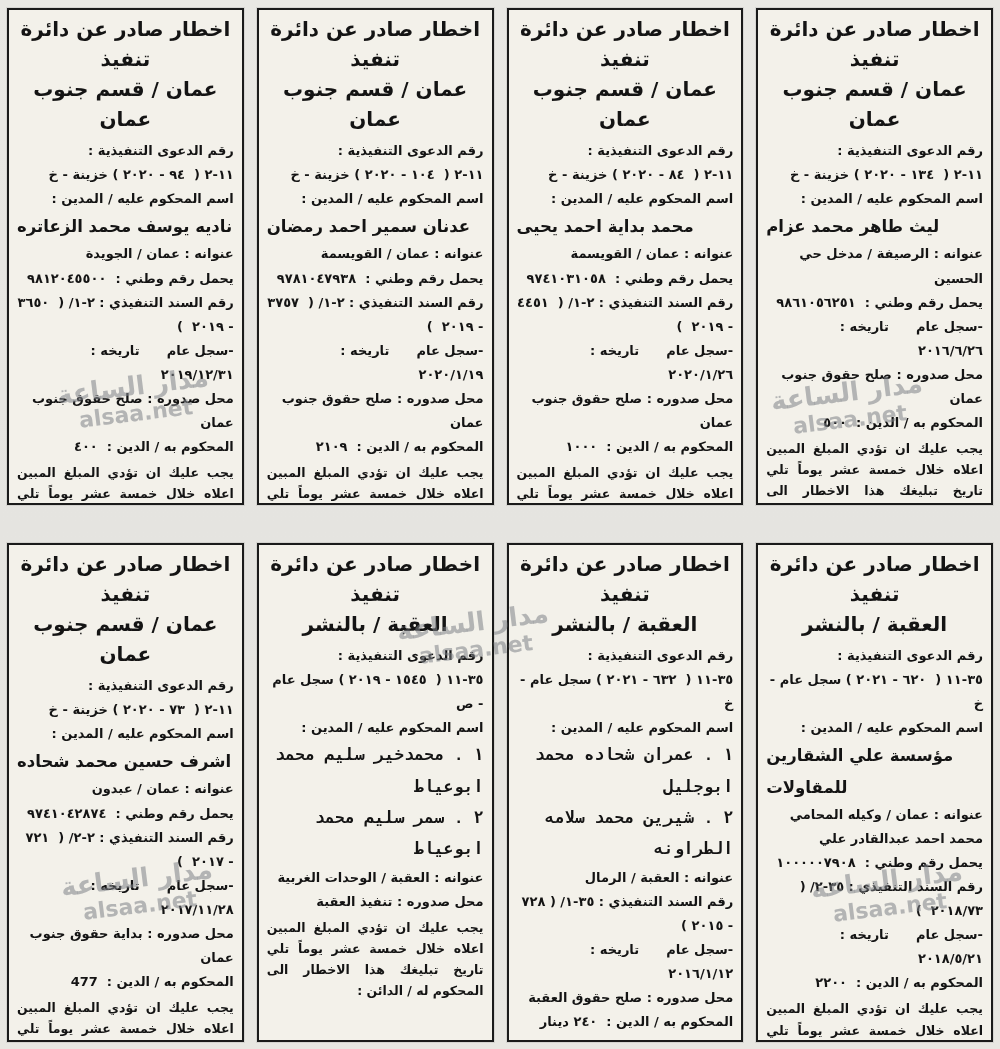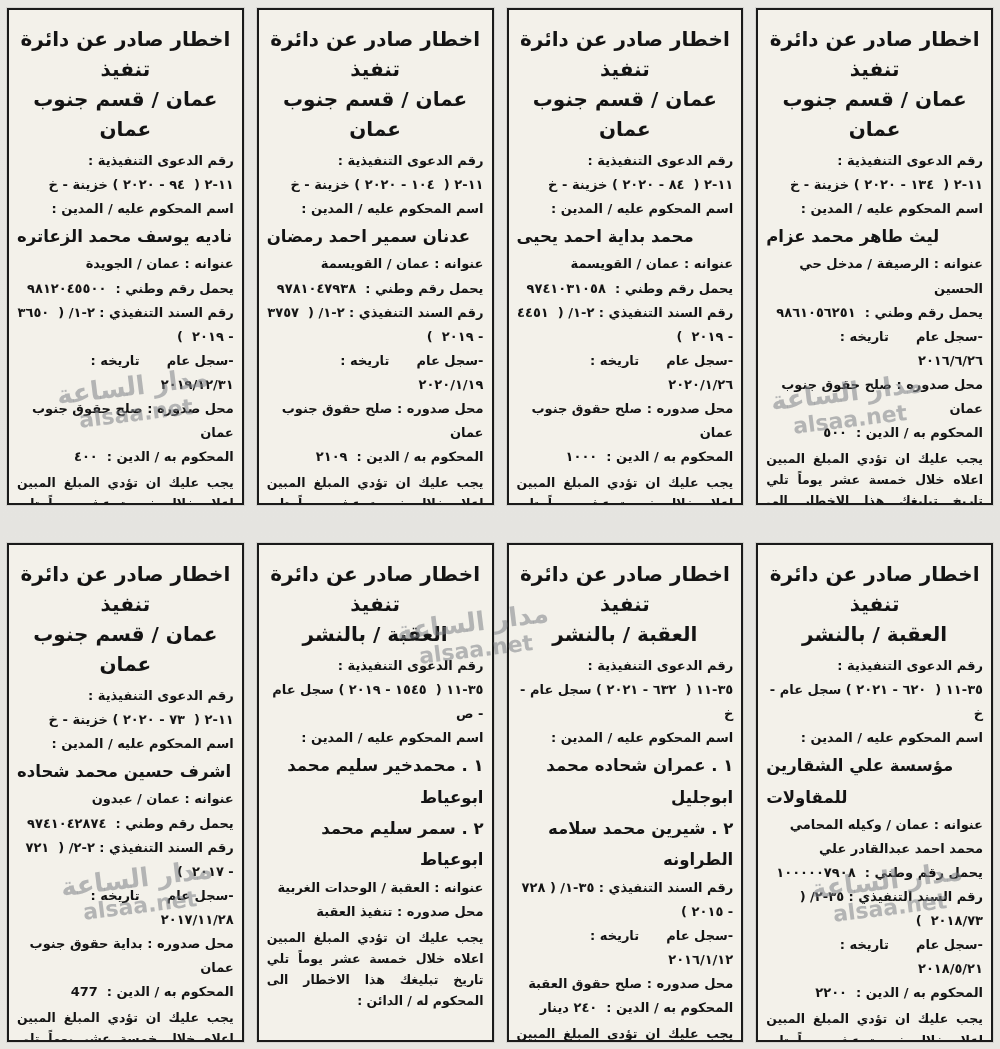--- a/index.html
+++ b/index.html
@@ -16,35 +16,35 @@
   .grid{
     position:absolute;top:8px;right:7px;left:7px;
     display:grid;
     grid-template-columns:repeat(4,1fr);
     grid-template-rows:497px 499px;
     gap:38px 13px;
   }
   .notice{
     background:#f3f1ea;
     border:2px solid #1a1a1a;
-    padding:14px 8px 4px 8px;
+    padding:4px 8px 4px 8px;
     color:#141414;
     overflow:hidden;
     box-shadow:0 0 0 1px rgba(0,0,0,0.08);
   }
   .t1,.t2{
     margin:0;text-align:center;font-weight:bold;
     font-size:20px;line-height:1.5;letter-spacing:-0.5px;
   }
   .t2{margin-bottom:5px;}
   .lines p{margin:0;font-weight:bold;}
   .line.label{font-size:13px;line-height:1.85;text-align:right;}
   .line.value{font-size:13px;line-height:1.85;text-align:right;white-space:pre-wrap;}
   .line.name{font-size:16.5px;line-height:1.9;text-align:left;}
-  .line.namelist{font-size:16.5px;line-height:1.9;text-align:right;}
+  .line.namelist{font-size:16.5px;line-height:1.9;text-align:right;font-family:Liberation Mono, monospace;}
   .line.body{font-size:12.5px;line-height:1.7;text-align:justify;margin:3px 0;}
   .wm{
     position:absolute;z-index:3;pointer-events:none;
     transform:rotate(-7deg);
     color:rgba(125,130,135,0.55);
     font-weight:bold;text-align:center;
   }
   .wm .wm-name{font-size:26px;line-height:1.1;display:block;}
   .wm .wm-url{font-size:22px;line-height:1.2;display:block;font-family:"DejaVu Sans",sans-serif;direction:ltr;}
 </style>
@@ -143,20 +143,21 @@
 
   <article class="notice">
     <h2 class="t1">اخطار صادر عن دائرة تنفيذ</h2>
     <h2 class="t2">العقبة / بالنشر</h2>
     <div class="lines">
           <p class="line label">رقم الدعوى التنفيذية :</p>
           <p class="line value">٣٥-١١ (  ٦٣٢ - ٢٠٢١ ) سجل عام - خ</p>
           <p class="line label">اسم المحكوم عليه / المدين :</p>
           <p class="line namelist">١ . عمران شحاده محمد ابوجليل</p>
           <p class="line namelist">٢ . شيرين محمد سلامه الطراونه</p>
+          <p class="line value">عنوانه : العقبة / الرمال</p>
           <p class="line value">رقم السند التنفيذي : ٣٥-١/ ( ٧٢٨ - ٢٠١٥ )</p>
           <p class="line value">-سجل عام      تاريخه :  ٢٠١٦/١/١٢</p>
           <p class="line value">محل صدوره : صلح حقوق العقبة</p>
           <p class="line value">المحكوم به / الدين :  ٢٤٠ دينار</p>
           <p class="line body">يجب عليك ان تؤدي المبلغ المبين اعلاه خلال خمسة عشر يوماً تلي تاريخ تبليغك هذا الاخطار الى المحكوم له / الدائن :</p>
         </div>
   </article>
 
   <article class="notice">
     <h2 class="t1">اخطار صادر عن دائرة تنفيذ</h2>

